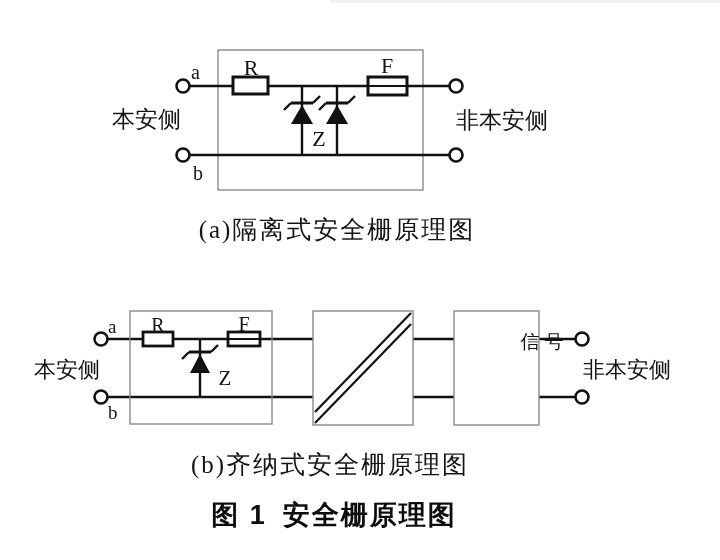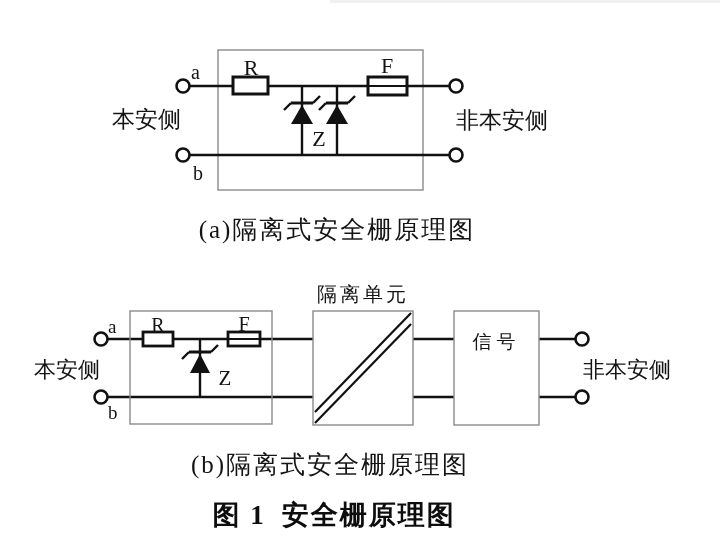--- a/index.html
+++ b/index.html
@@ -6,22 +6,22 @@
   .page{position:relative;width:720px;height:560px;background:#ffffff;overflow:hidden;
         font-family:"Liberation Serif","DejaVu Serif",serif;color:#111;}
   .top-strip{position:absolute;left:330px;top:0;width:390px;height:3px;background:#f0f0f0;}
   svg.art{position:absolute;left:0;top:0;width:720px;height:560px;}
   .lbl{position:absolute;white-space:nowrap;color:#141414;}
   .ctr{text-align:center;}
   .sym{font-size:21px;}
   .cjk{font-size:22px;}
   .caption{font-size:25px;letter-spacing:2px;}
   .unitlbl{font-size:20px;letter-spacing:3px;}
-  .sigtext{font-size:19px;line-height:24px;letter-spacing:5px;white-space:normal;}
-  .maincap{font-family:Liberation Serif, serif;font-weight:bold;
+  .sigtext{font-size:19px;line-height:24px;letter-spacing:5px;white-space:normal;padding-left:48px;}
+  .maincap{font-family:Liberation Sans, sans-serif;font-weight:bold;
            font-size:27px;letter-spacing:2px;color:#0d0d0d;}
   .maincap .gap{margin-left:16px;}
 </style>
 </head>
 <body>
 
 <div class="page">
 
   <div class="top-strip"></div>
 
@@ -96,32 +96,31 @@
 
   <div class="lbl sym" style="left:191px;top:61px;font-size:20px;">a</div>
   <div class="lbl sym" style="left:193px;top:162px;font-size:20px;">b</div>
   <div class="lbl sym ctr" style="left:239px;top:55px;width:24px;font-size:22px;">R</div>
   <div class="lbl sym ctr" style="left:375px;top:53px;width:24px;font-size:22px;">F</div>
   <div class="lbl sym ctr" style="left:307px;top:126px;width:24px;font-size:22px;">Z</div>
   <div class="lbl cjk" style="left:112px;top:104px;font-size:23px;">本安侧</div>
   <div class="lbl cjk" style="left:456px;top:105px;font-size:23px;">非本安侧</div>
   <div class="lbl caption ctr" style="left:57px;top:213px;width:560px;">(a)隔离式安全栅原理图</div>
 
-  <div class="lbl unitlbl ctr" style="left:303px;top:281px;width:120px;">隔离单元</div>
   <div class="lbl sym" style="left:108px;top:316px;font-size:19px;">a</div>
   <div class="lbl sym" style="left:108px;top:402px;font-size:19px;">b</div>
   <div class="lbl sym ctr" style="left:146px;top:314px;width:24px;font-size:20px;">R</div>
   <div class="lbl sym ctr" style="left:232px;top:313px;width:24px;font-size:20px;">F</div>
   <div class="lbl sym ctr" style="left:213px;top:366px;width:24px;font-size:21px;">Z</div>
   <div class="lbl cjk" style="left:34px;top:355px;">本安侧</div>
   <div class="lbl cjk" style="left:583px;top:355px;">非本安侧</div>
 
   <div class="lbl sigtext ctr" style="left:454px;top:330px;width:85px;">
     <div>信号</div>
   </div>
 
-  <div class="lbl caption ctr" style="left:50px;top:448px;width:560px;">(b)隔离式安全栅原理图</div>
+  <div class="lbl caption ctr" style="left:50px;top:448px;width:560px;">(b)齐纳式安全栅原理图</div>
 
   <div class="lbl maincap ctr" style="left:54px;top:497px;width:560px;">
     <span>图 1</span><span class="gap">安全栅原理图</span>
   </div>
 
 </div>
 
 </body></html>

